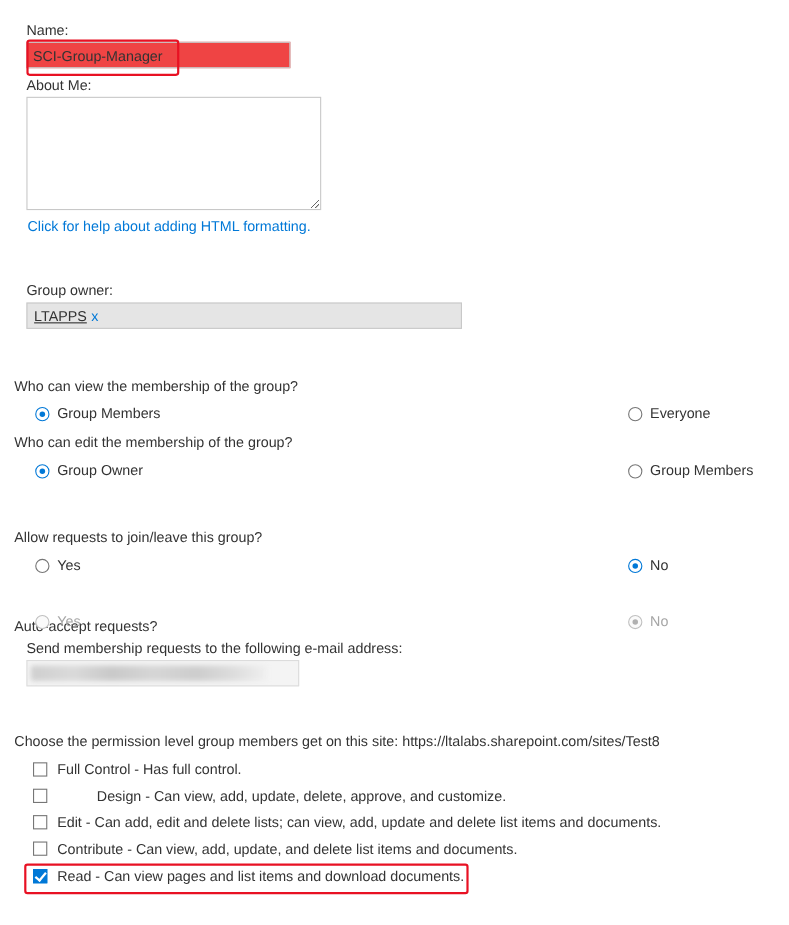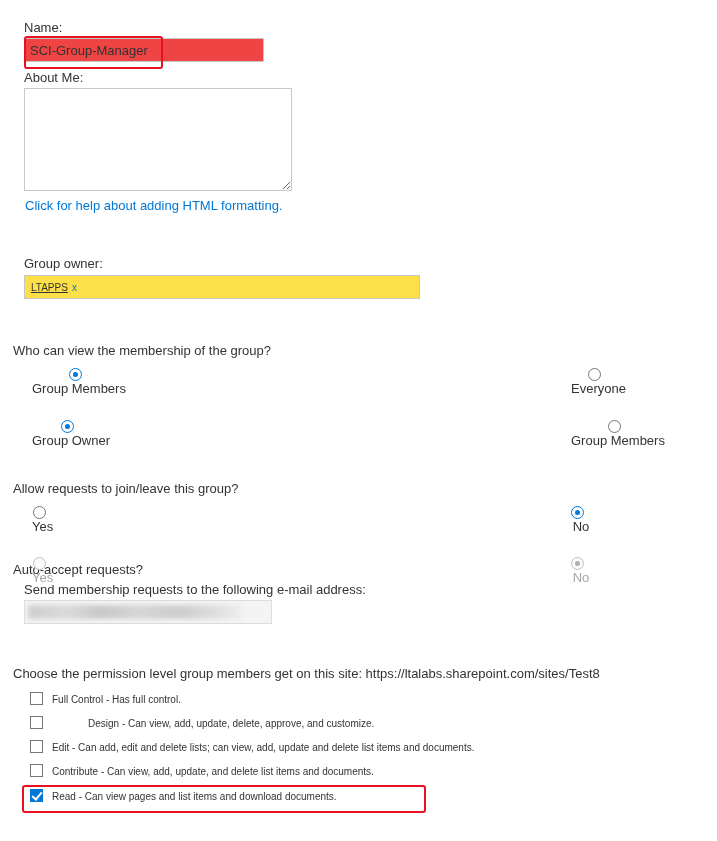--- a/index.html
+++ b/index.html
@@ -73,23 +73,23 @@
     cursor: pointer;
   }
 
   
   #owner-label { left: 24px; top: 256px; }
   #owner-picker {
     left: 24px; top: 275px;
     width: 396px; height: 24px;
     box-sizing: border-box;
     border: 1px solid #c8c8c8;
-    background: #fde047;
+    background: #e5e5e5;
     padding: 3px 6px;
-    font-size: 10px;
+    font-size: 13px;
     line-height: 17px;
     white-space: nowrap;
   }
   #owner-name {
     text-decoration: underline;
     color: #333333;
   }
   #owner-remove {
     color: #0078d7;
     margin-left: 4px;
@@ -101,25 +101,24 @@
   #q-view { left: 13px; top: 343px; }
   #q-edit { left: 13px; top: 394px; }
   #q-requests { left: 13px; top: 481px; }
   #q-autoaccept { left: 13px; top: 562px; }
   #q-email { left: 24px; top: 582px; }
 
   
   .radio-row {
     position: absolute;
     display: flex;
-    align-items: center;
+    align-items: flex-end;
     font-size: 13px;
     color: #333333;
     white-space: nowrap;
-    flex-direction: column;
   }
   .radio {
     width: 13px; height: 13px;
     border-radius: 50%;
     border: 1px solid #767676;
     box-sizing: border-box;
     background: #ffffff;
     margin-right: 7px;
     flex: 0 0 auto;
     position: relative;
@@ -171,22 +170,22 @@
     background: linear-gradient(90deg,#cfcfcf 0%,#dadada 18%,#c9c9c9 34%,#d6d6d6 52%,#cdcdcd 70%,#dddddd 86%,#f0f0f0 100%);
     filter: blur(2.2px);
     border-radius: 2px;
   }
 
   
   #perm-heading { left: 13px; top: 666px; }
   .check-row {
     position: absolute;
     display: flex;
-    align-items: flex-end;
-    font-size: 10px;
+    align-items: center;
+    font-size: 13px;
     color: #333333;
     white-space: nowrap;
   }
   .checkbox {
     width: 13px; height: 13px;
     box-sizing: border-box;
     border: 1px solid #767676;
     background: #ffffff;
     margin-right: 9px;
     flex: 0 0 auto;
@@ -234,20 +233,21 @@
   <div class="abs question" id="q-view">Who can view the membership of the group?</div>
   <div class="radio-row" id="r-view-members">
     <span class="radio checked"></span>
     <span>Group Members</span>
   </div>
   <div class="radio-row" id="r-view-everyone">
     <span class="radio"></span>
     <span>Everyone</span>
   </div>
 
+  <div class="abs question" id="q-edit">Who can edit the membership of the group?</div>
   <div class="radio-row" id="r-edit-owner">
     <span class="radio checked"></span>
     <span>Group Owner</span>
   </div>
   <div class="radio-row" id="r-edit-members">
     <span class="radio"></span>
     <span>Group Members</span>
   </div>
 
   <div class="abs question" id="q-requests">Allow requests to join/leave this group?</div>

